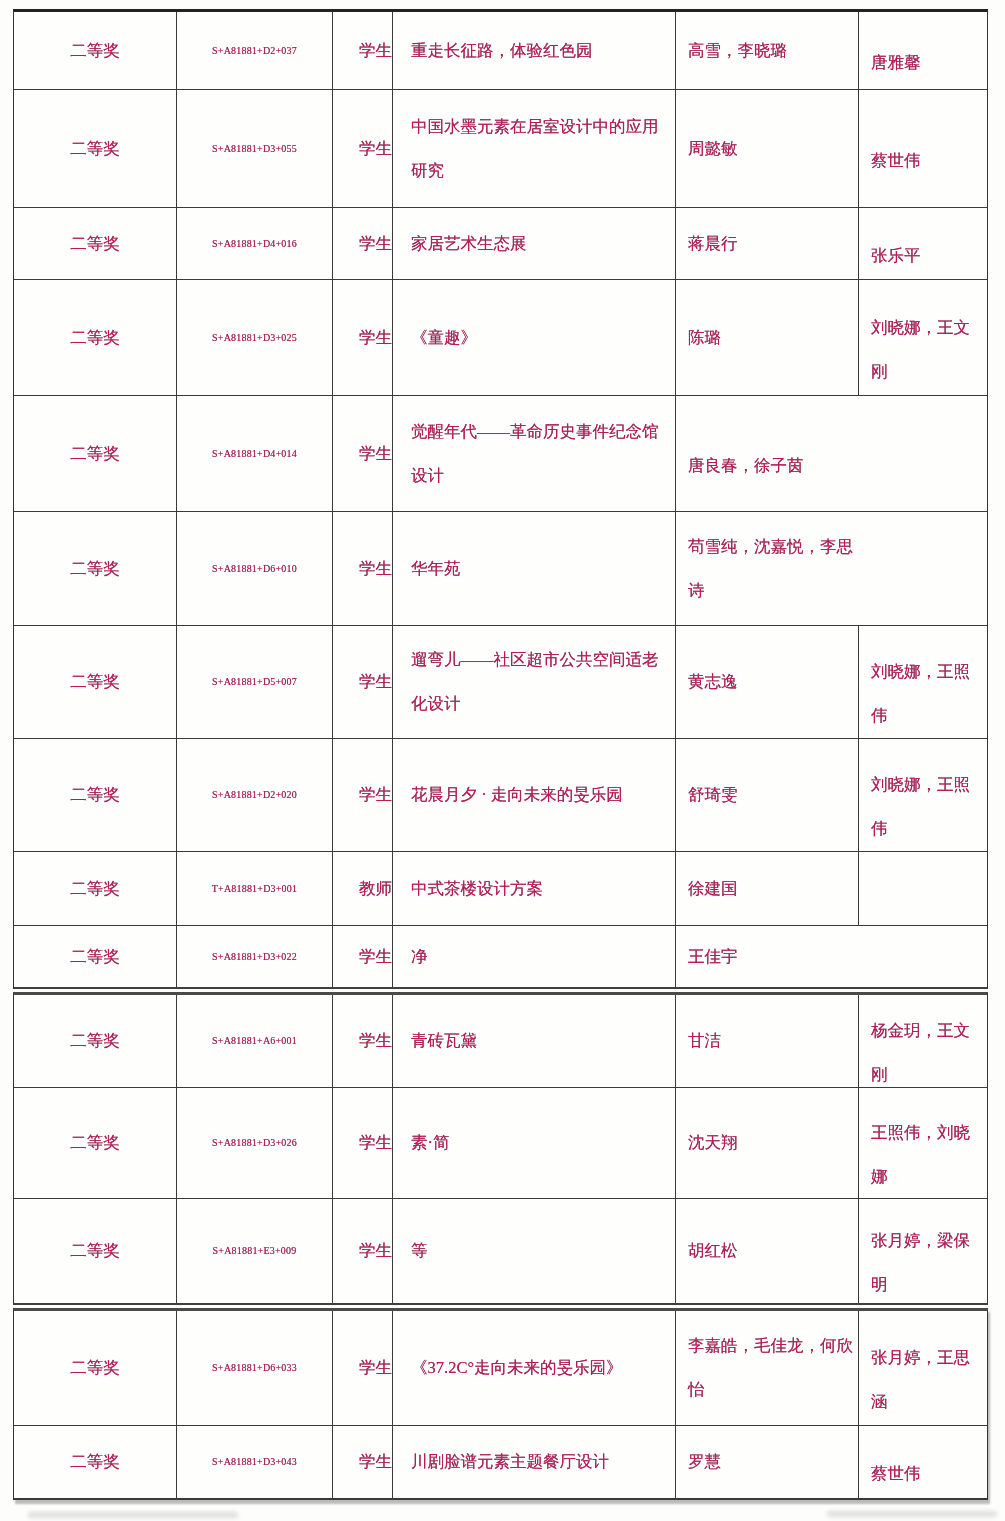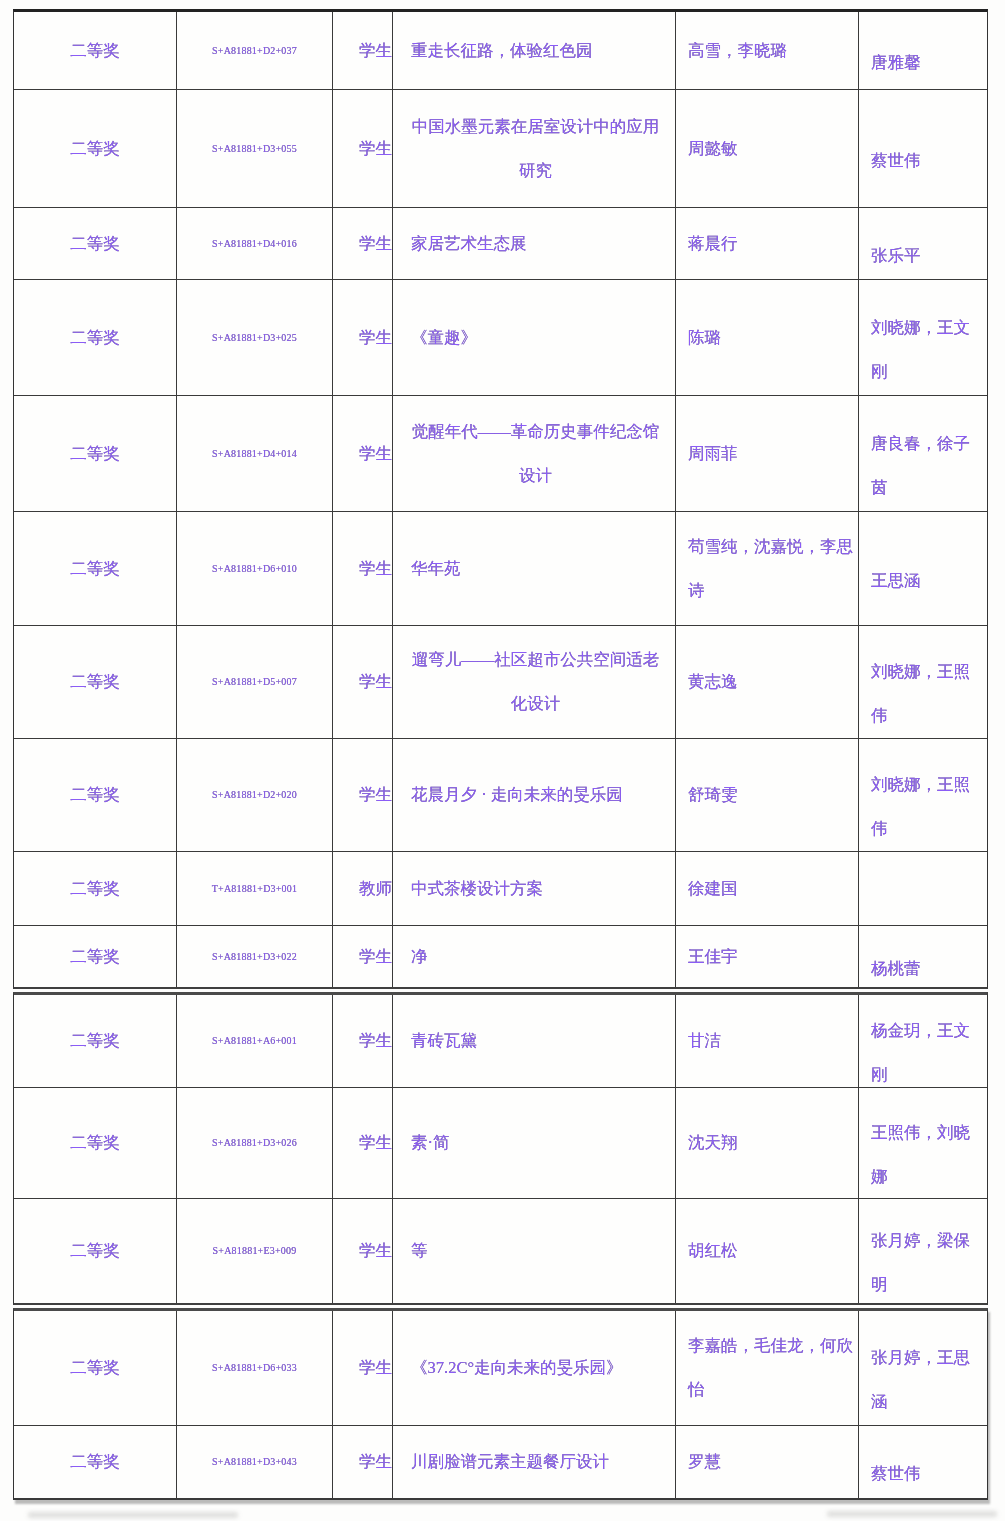--- a/index.html
+++ b/index.html
@@ -1,21 +1,21 @@
 <!DOCTYPE html>
 <html><head>
 <meta charset="utf-8">
 <style>
   html,body{margin:0;padding:0;background:#ffffff;}
   body{width:1005px;height:1521px;}
   .sheet{
     position:relative;width:1005px;height:1521px;overflow:hidden;
     background:#fdfdfc;
     font-family:"Liberation Serif","DejaVu Serif",serif;
-    color:#8b5cf6;
+    color:#be185d;
   }
   .tables{position:absolute;left:13px;top:9px;width:975px;}
   .page{
     border:1.6px solid #343434;
     background:#fefefd;
   }
   .page.first{border-top:3.5px solid #222222;}
   .page + .page{margin-top:3px;border-top:3px solid #4a4a4a;}
   .page.break-bottom{border-bottom:2.6px solid #3f3f3f;}
   .page.last{
@@ -28,21 +28,21 @@
     display:flex;align-items:center;box-sizing:border-box;
     border-right:1.6px solid #3a3a3a;
     font-size:16.5px;line-height:44px;
     text-shadow:0 0 .4px rgba(10,10,10,.6);
     overflow:hidden;
   }
   .cell:last-child{border-right:none;}
   .c-award{width:163px;justify-content:center;text-align:center;}
   .c-code{width:156px;justify-content:center;text-align:center;font-size:10px;letter-spacing:.2px;}
   .c-cat{width:60px;justify-content:flex-end;text-align:center;}
-  .c-title{width:283px;padding:0 15px 0 18px;text-align:center;}
+  .c-title{width:283px;padding:0 15px 0 18px;}
   .c-authors{width:183px;padding:0 4px 0 12px;}
   .c-adv{flex:1;padding:0 16px 0 12px;margin-top:24px;}
   .smudge{
     position:absolute;height:6px;background:#c7c7c5;
     filter:blur(2px);opacity:.55;border-radius:2px;
   }
   .smudge.left{left:28px;bottom:3px;width:210px;}
   .smudge.right{right:8px;bottom:4px;width:170px;}
 </style>
 </head>
@@ -137,46 +137,40 @@
           </div>
           <div class="cell c-code">
             <span>S+A81881+D4+014</span>
           </div>
           <div class="cell c-cat">
             <span>学生</span>
           </div>
           <div class="cell c-title">
             <span>觉醒年代——革命历史事件纪念馆设计</span>
           </div>
-          <div class="cell c-authors">
-            <span>周雨菲</span>
-          </div>
           <div class="cell c-adv">
             <span>唐良春，徐子茵</span>
           </div>
         </div>
         <div class="row" style="height: 114px;">
           <div class="cell c-award">
             <span>二等奖</span>
           </div>
           <div class="cell c-code">
             <span>S+A81881+D6+010</span>
           </div>
           <div class="cell c-cat">
             <span>学生</span>
           </div>
           <div class="cell c-title">
             <span>华年苑</span>
           </div>
           <div class="cell c-authors">
             <span>苟雪纯，沈嘉悦，李思诗</span>
           </div>
-          <div class="cell c-adv">
-            <span>王思涵</span>
-          </div>
         </div>
         <div class="row" style="height: 113px;">
           <div class="cell c-award">
             <span>二等奖</span>
           </div>
           <div class="cell c-code">
             <span>S+A81881+D5+007</span>
           </div>
           <div class="cell c-cat">
             <span>学生</span>
@@ -239,23 +233,20 @@
             <span>S+A81881+D3+022</span>
           </div>
           <div class="cell c-cat">
             <span>学生</span>
           </div>
           <div class="cell c-title">
             <span>净</span>
           </div>
           <div class="cell c-authors">
             <span>王佳宇</span>
-          </div>
-          <div class="cell c-adv">
-            <span>杨桃蕾</span>
           </div>
         </div>
       </div>
       <div class="page break-bottom">
         <div class="row" style="height: 93px;">
           <div class="cell c-award">
             <span>二等奖</span>
           </div>
           <div class="cell c-code">
             <span>S+A81881+A6+001</span>

